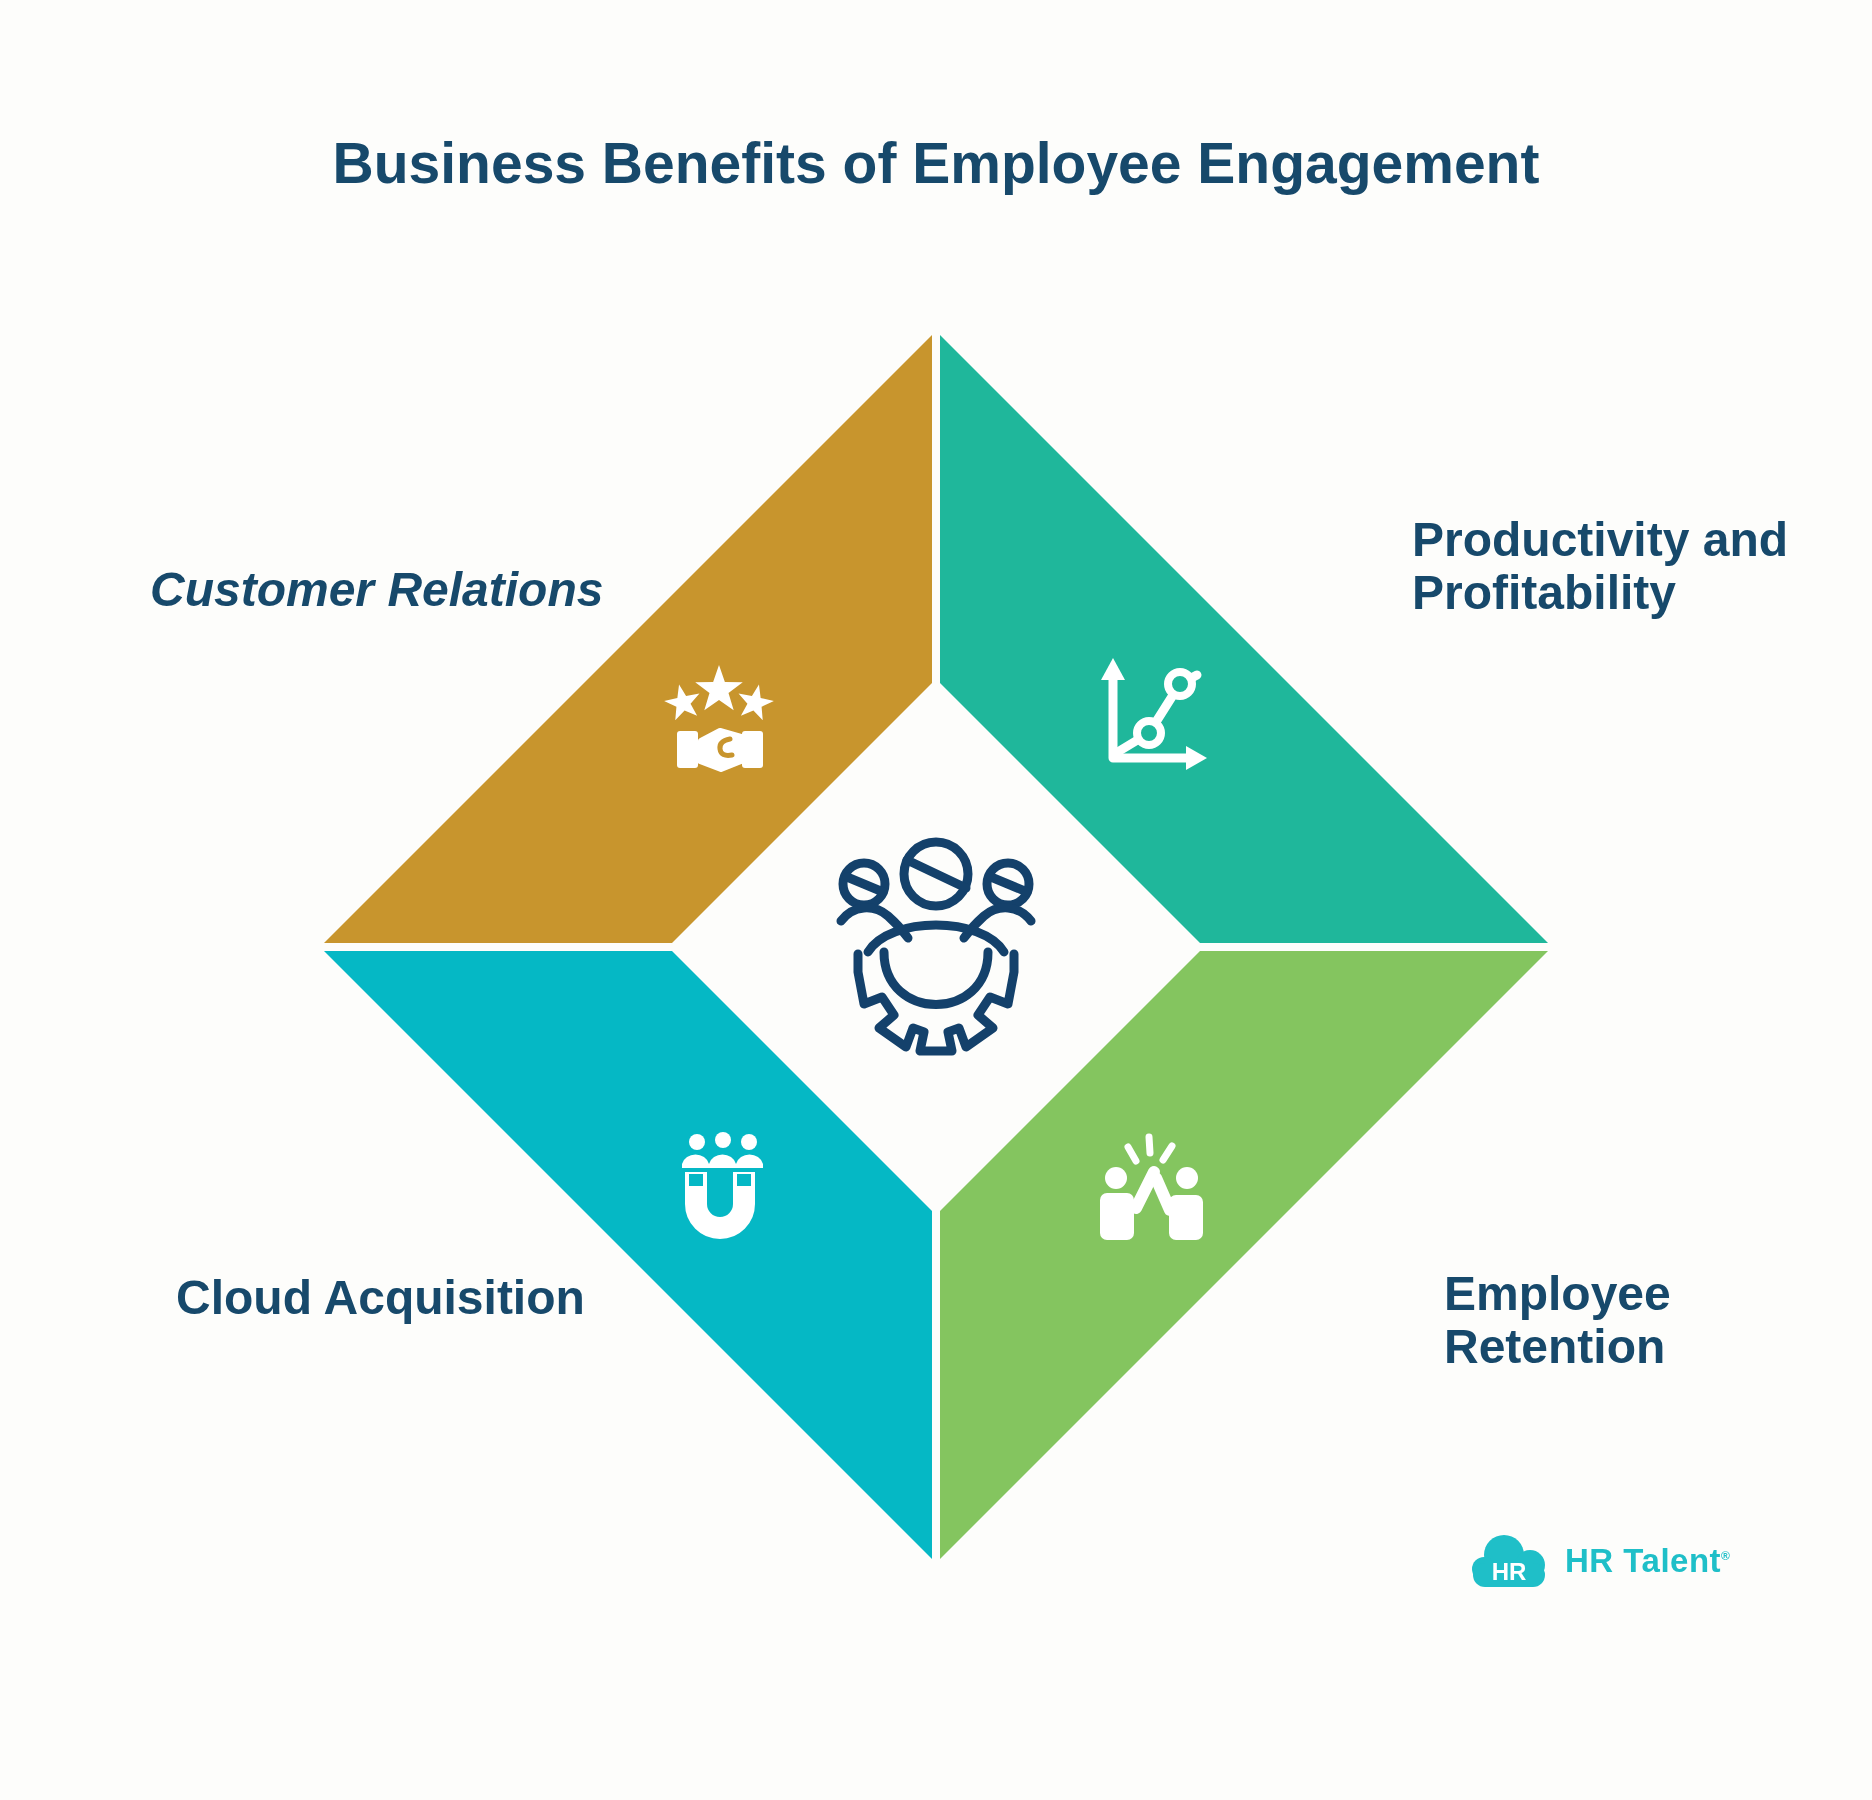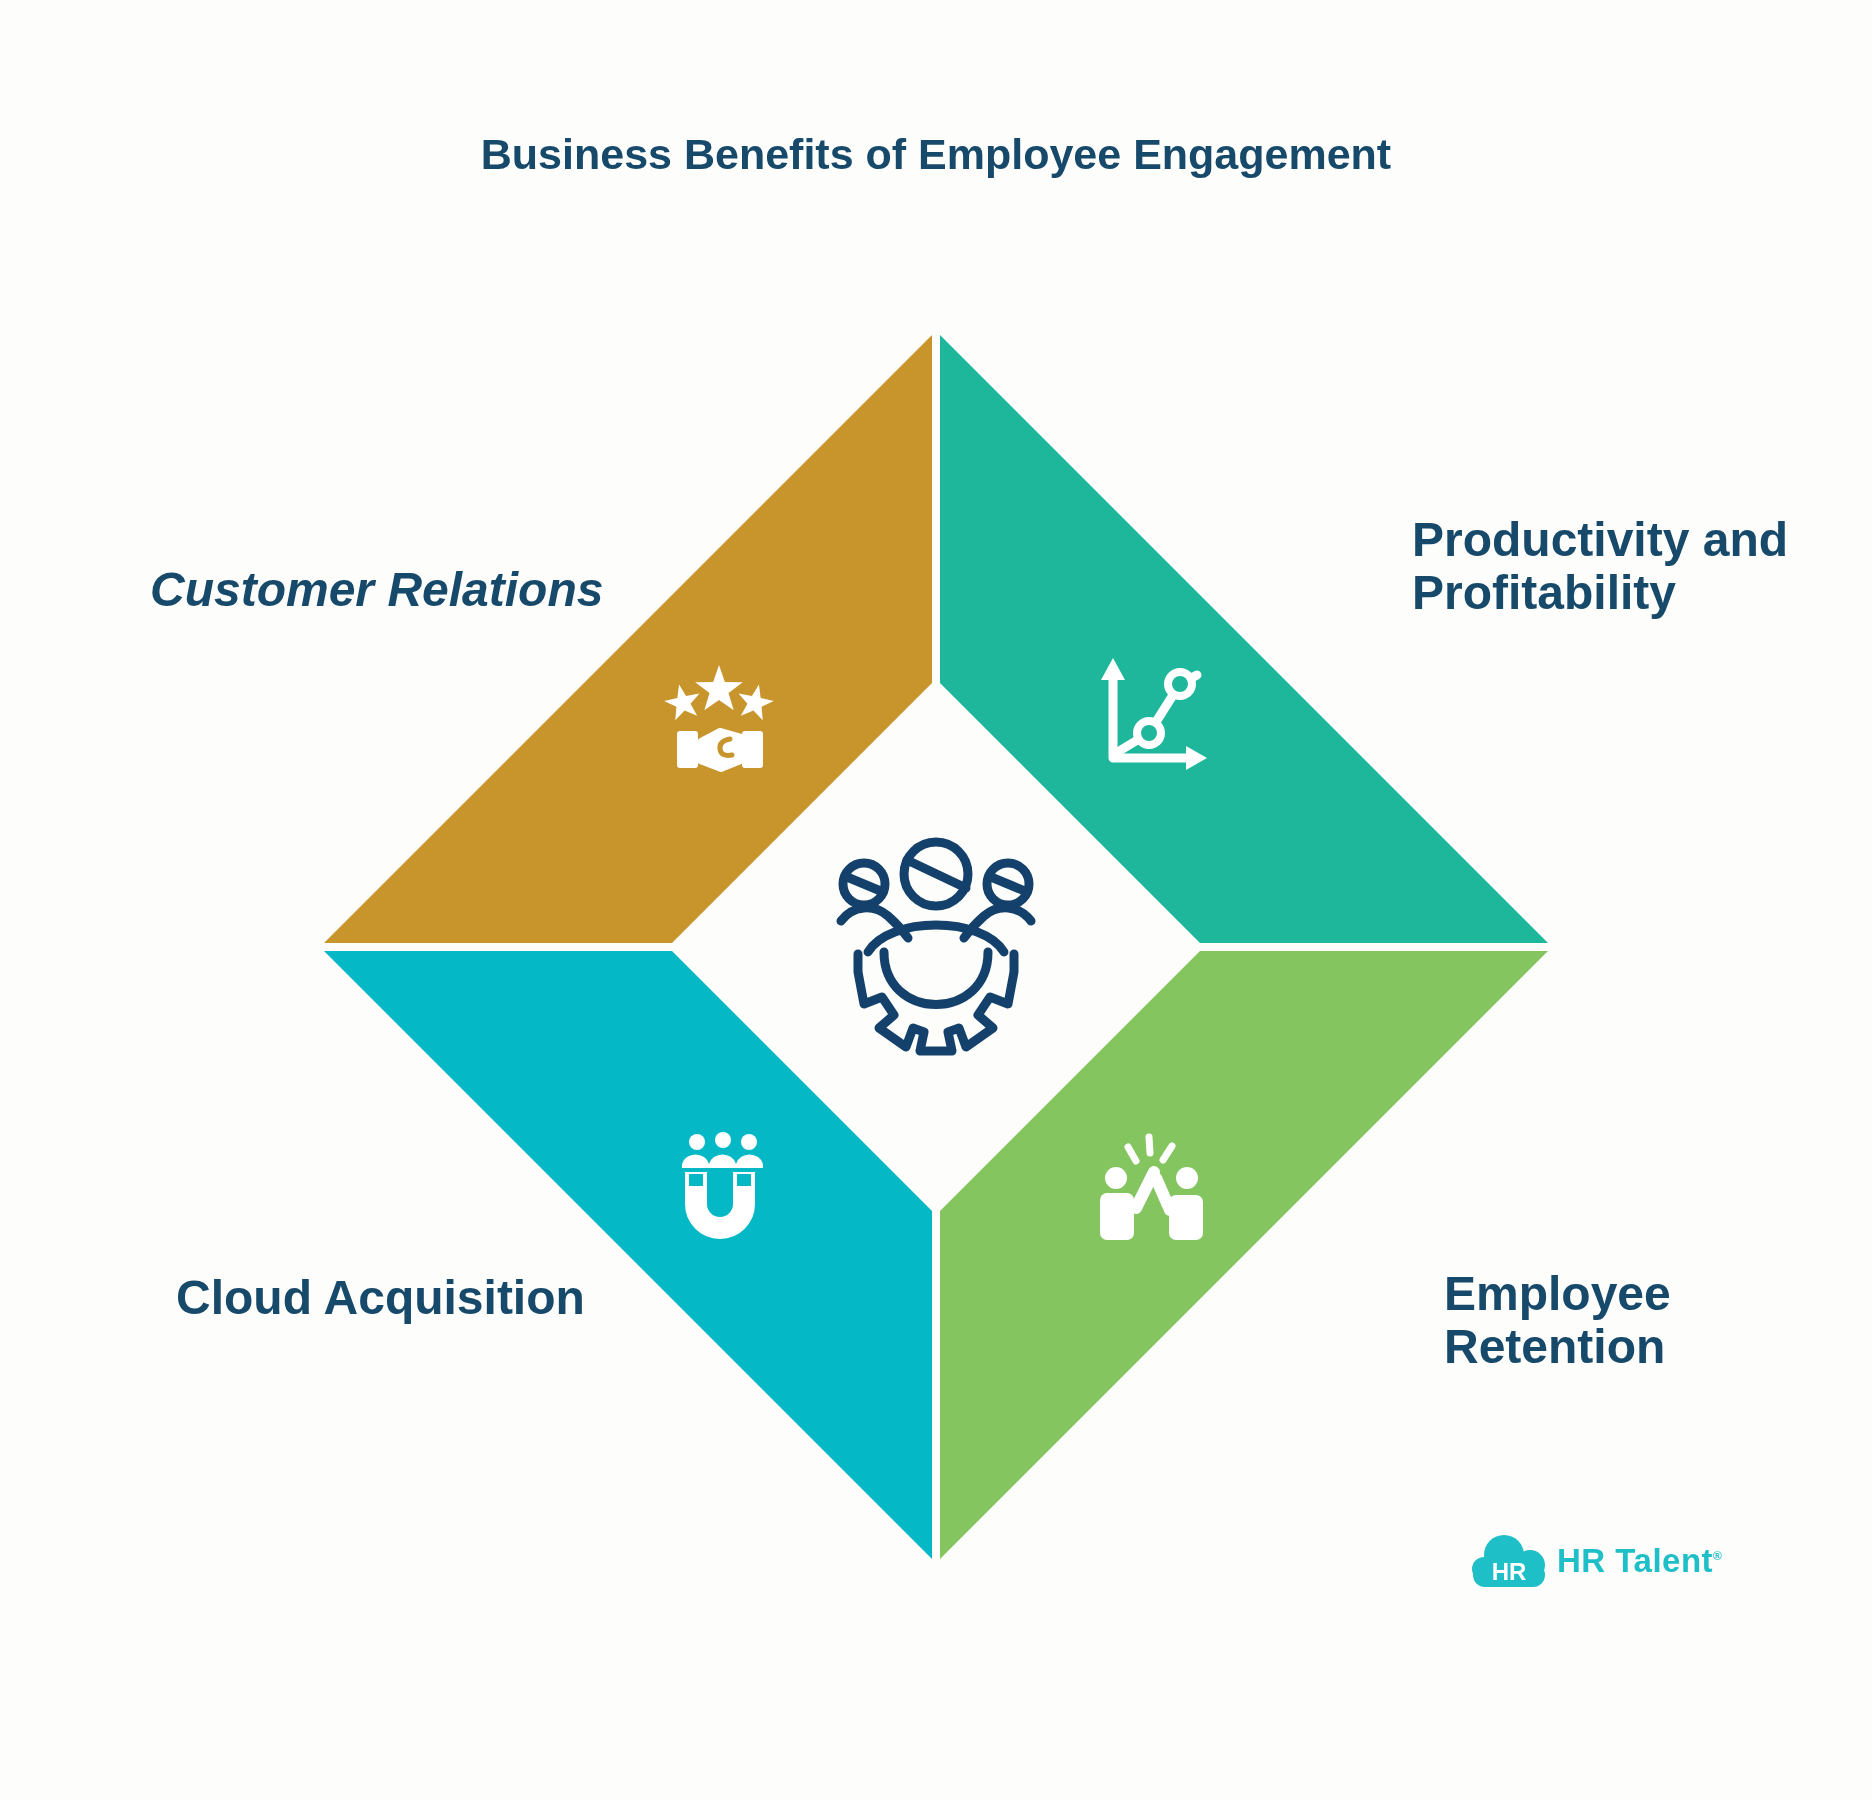--- a/index.html
+++ b/index.html
@@ -6,21 +6,21 @@
     --bg:#FDFDFB; --navy:#17496B; --icon_navy:#14416B;
     --gold:#C8952D; --teal:#1FB79B; --cyan:#05B8C5; --green:#84C55F;
     --white:#FFFFFF; --logo_teal:#1FBFC8;
   }
   *{margin:0;padding:0;box-sizing:border-box;}
   html,body{width:1872px;height:1800px;}
   body{background:var(--bg);font-family:"Liberation Sans",sans-serif;overflow:hidden;}
   .page{position:relative;width:1872px;height:1800px;background:var(--bg);}
   .title{
     position:absolute;left:0;top:130px;width:1872px;text-align:center;
-    font-size:43px;font-weight:700;color:var(--navy);letter-spacing:0;
+    font-size:57px;font-weight:700;color:var(--navy);letter-spacing:0;
   }
   .diagram{position:absolute;left:0;top:0;width:1872px;height:1800px;display:block;}
   .seg-gold{fill:var(--gold);}
   .seg-teal{fill:var(--teal);}
   .seg-cyan{fill:var(--cyan);}
   .seg-green{fill:var(--green);}
   .hole{fill:var(--bg);}
   .wfill{fill:var(--white);}
   .wstroke{stroke:var(--white);fill:none;}
   .teal-fill{fill:var(--teal);}
@@ -29,21 +29,21 @@
   .label{
     position:absolute;font-size:48px;font-weight:700;color:var(--navy);
     line-height:1.1;white-space:pre-line;
   }
   .label-customer{left:150px;top:564px;font-style:italic;}
   .label-productivity{left:1412px;top:514px;}
   .label-talent{left:176px;top:1272px;}
   .label-retention{left:1444px;top:1268px;}
   .logo{
     position:absolute;left:1468px;top:1528px;height:66px;
-    display:flex;align-items:center;gap:1px;
+    display:flex;align-items:center;gap:9px;
   }
   .logo-cloud{display:block;}
   .logo-text{font-size:33px;font-weight:700;color:var(--logo_teal);letter-spacing:0.5px;}
   .logo-reg{font-size:12px;vertical-align:super;color:var(--logo_teal);font-weight:700;}
 </style>
 </head>
 <body>
 
 <div class="page">
 

